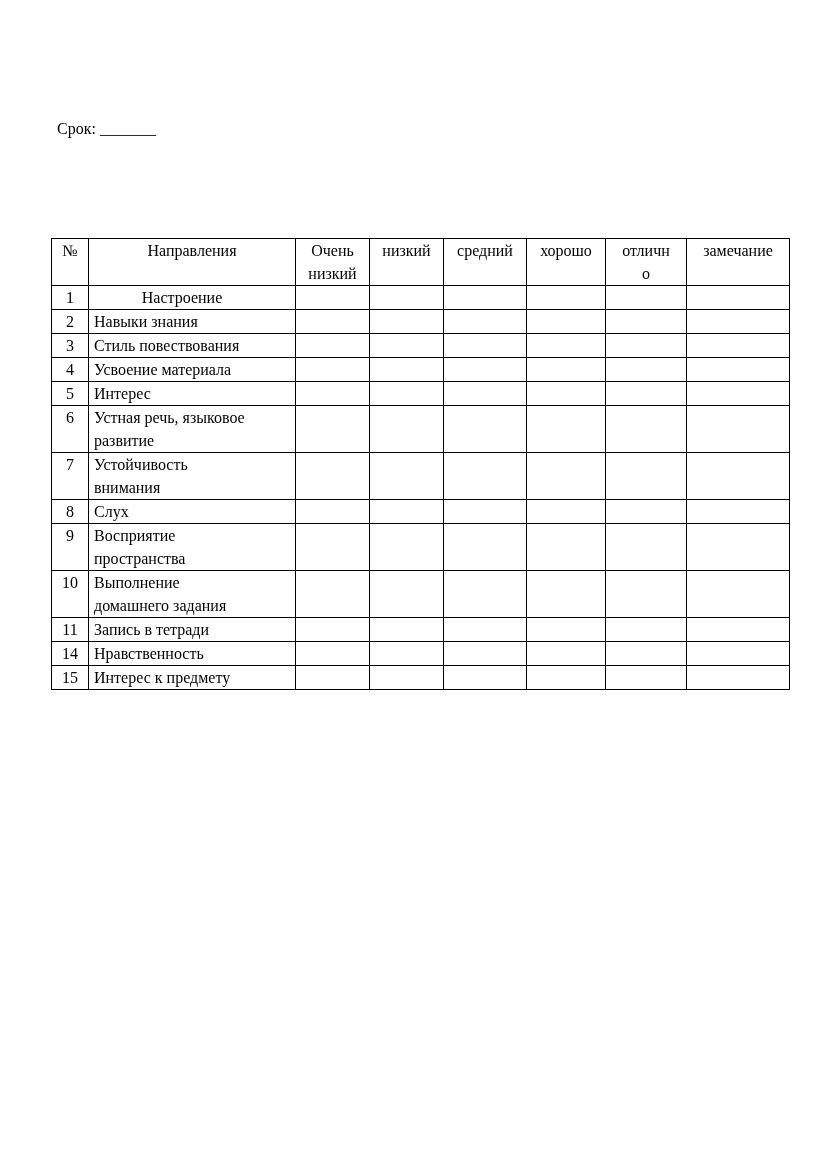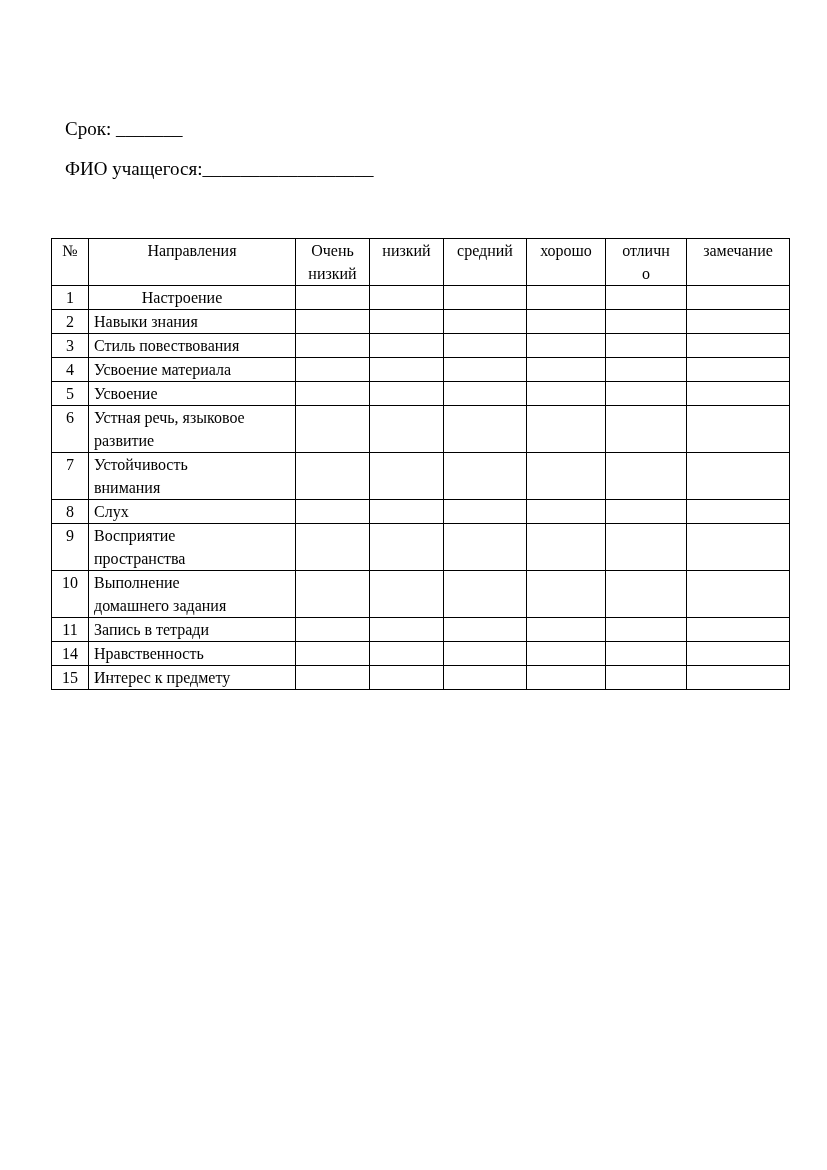--- a/index.html
+++ b/index.html
@@ -8,22 +8,22 @@
     position: relative;
     width: 827px;
     height: 1170px;
     background: #ffffff;
     color: #000000;
     font-family: "Liberation Serif", "DejaVu Serif", serif;
     overflow: hidden;
   }
   .top-fields { position: absolute; left: 57px; top: 117px; }
   .field {
-    margin: 0 0 17px 8px;
-    font-size: 19px;
+    margin: 0 0 17px 0;
+    font-size: 16px;
     line-height: 23px;
     white-space: pre;
   }
   table.eval {
     position: absolute;
     left: 51px;
     top: 238px;
     width: 739px;
     border-collapse: collapse;
     table-layout: fixed;
@@ -59,21 +59,20 @@
   col.c-exc  { width: 81px; }
   col.c-rem  { width: 103px; }
 </style>
 </head>
 <body>
 
 <div class="page">
 
   <div class="top-fields">
     <p class="field"><span>Срок:</span><span> _______</span></p>
-    <p class="field"><span>ФИО учащегося:</span><span>__________________</span></p>
   </div>
 
   <table class="eval">
     <colgroup>
       <col class="c-num">
         <col class="c-dir">
         <col class="c-vlow">
         <col class="c-low">
         <col class="c-mid">
         <col class="c-good">
@@ -130,21 +129,21 @@
           <td class="direction">Усвоение материала</td>
           <td></td>
           <td></td>
           <td></td>
           <td></td>
           <td></td>
           <td></td>
         </tr>
         <tr>
           <td class="num">5</td>
-          <td class="direction">Усвоение</td>
+          <td class="direction">Интерес</td>
           <td></td>
           <td></td>
           <td></td>
           <td></td>
           <td></td>
           <td></td>
         </tr>
         <tr>
           <td class="num">6</td>
           <td class="direction">Устная речь, языковое

